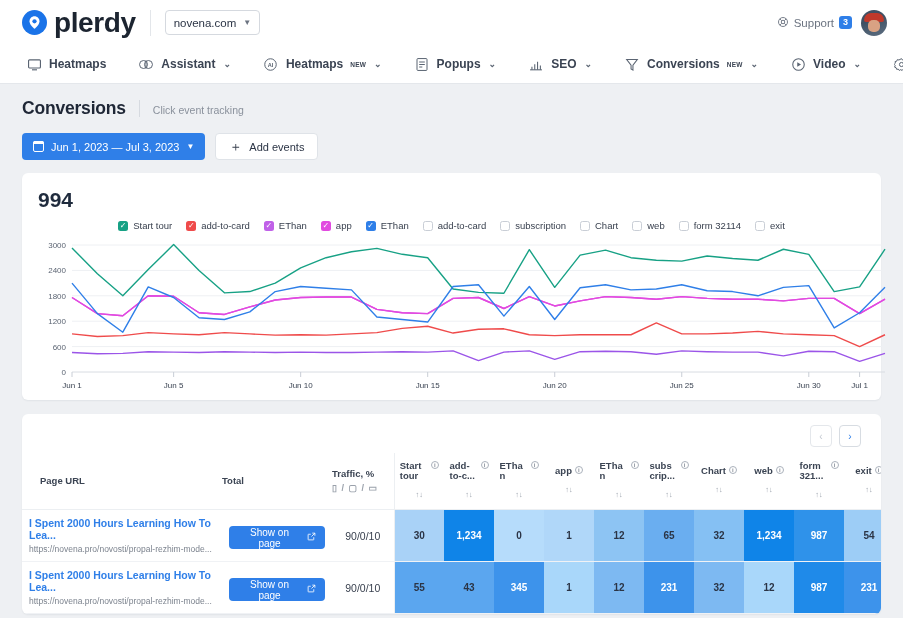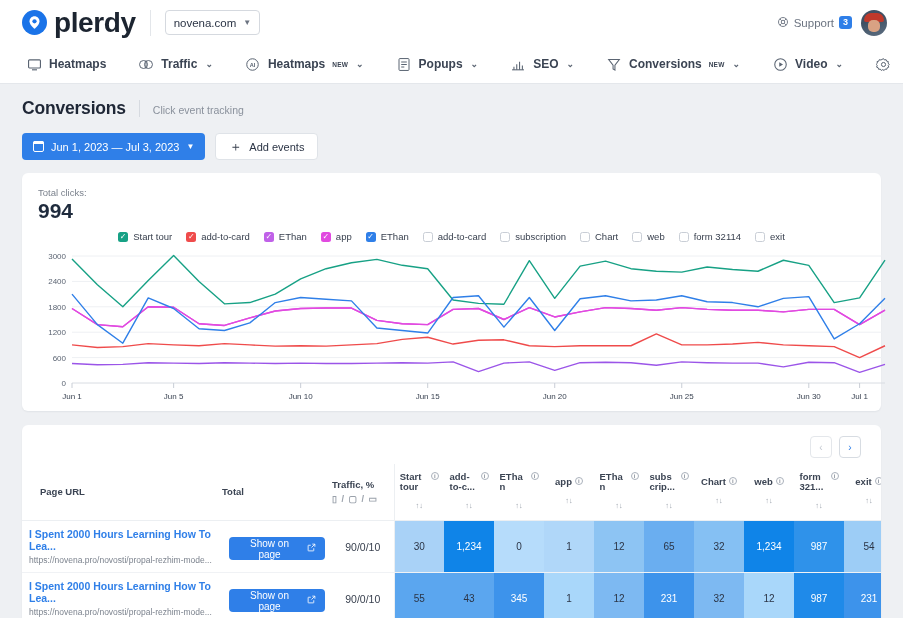--- a/index.html
+++ b/index.html
@@ -157,21 +157,21 @@
   .tbl td { padding: 7px; height: 50px; vertical-align: middle; border-bottom: 1px solid #f0f2f5; }
   .url-cell { padding-left: 18px; }
   .url-title { font-size: 10.5px; font-weight: bold; color: #2f7fe8; cursor: pointer; }
   .url-link { font-size: 8.5px; color: #7c838e; margin-top: 3px; }
   .btn-show {
     background: #2f7fe8; color: #fff; border: none; border-radius: 4px;
     height: 23px; padding: 0 9px; font-size: 10px; font-family: inherit;
     display: inline-flex; align-items: center; gap: 6px; cursor: pointer;
   }
   .traffic-val { text-align: center; font-size: 10.5px; color: #39414f; }
-  .mcell { text-align: center; font-size: 10px; font-weight: normal; color: #2b3445; }
+  .mcell { text-align: center; font-size: 10px; font-weight: bold; color: #2b3445; }
   .mcell.light { color: #2b3445; }
   .mcell.dark { color: #fff; }
 </style>
 </head>
 <body>
 
 <div class="topbar">
   <div class="logo">
     <span class="logo-mark">
       <svg width="15" height="15" viewBox="0 0 24 24">
@@ -213,21 +213,21 @@
     <span>Heatmaps</span>
   </div>
   <div class="nav-item">
     <span class="nav-ico">
         <svg width="16" height="15" viewBox="0 0 26 24" fill="none" stroke="currentColor" stroke-width="1.6">
           <circle cx="9" cy="12" r="6.5"></circle>
           <circle cx="17" cy="12" r="6.5"></circle>
           <path d="M13 5.5v13"></path>
         </svg>
       </span>
-    <span>Traffic</span>
+    <span>Assistant</span>
     <span class="caret">⌄</span>
   </div>
   <div class="nav-item">
     <span class="nav-ico">
         <svg width="15" height="15" viewBox="0 0 24 24" fill="none" stroke="currentColor" stroke-width="1.6">
           <circle cx="12" cy="12" r="9.2"></circle>
           <text x="12" y="15.5" font-size="9" text-anchor="middle" fill="currentColor" stroke="none" font-family="Liberation Sans">AI</text>
         </svg>
       </span>
     <span>Heatmaps</span>
@@ -298,21 +298,20 @@
       <span style="font-size:8px;">▼</span>
     </button>
     <button class="btn-add">
       <span style="font-size:13px;color:#39414f;">＋</span>
       <span>Add events</span>
     </button>
   </div>
 </div>
 
 <div class="card chart-card">
-  <div class="total-label">Total clicks:</div>
   <div class="total-value">994</div>
   <div class="legend" id="legend">
       <div class="legend-item">
         <span class="lbox" style="background: rgb(23, 161, 133);">✓</span>
         <span>Start tour</span>
       </div>
       <div class="legend-item">
         <span class="lbox" style="background: rgb(239, 75, 75);">✓</span>
         <span>add-to-card</span>
       </div>

